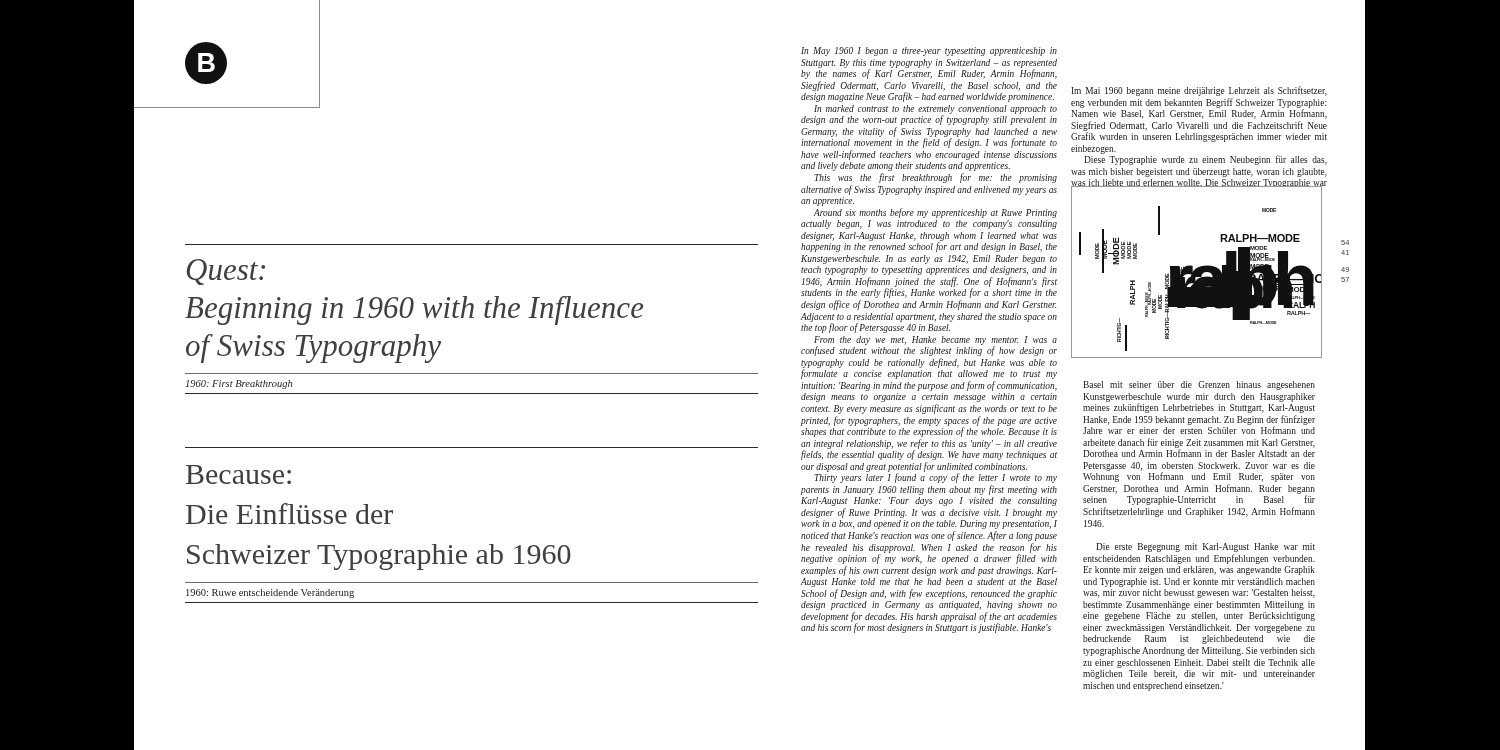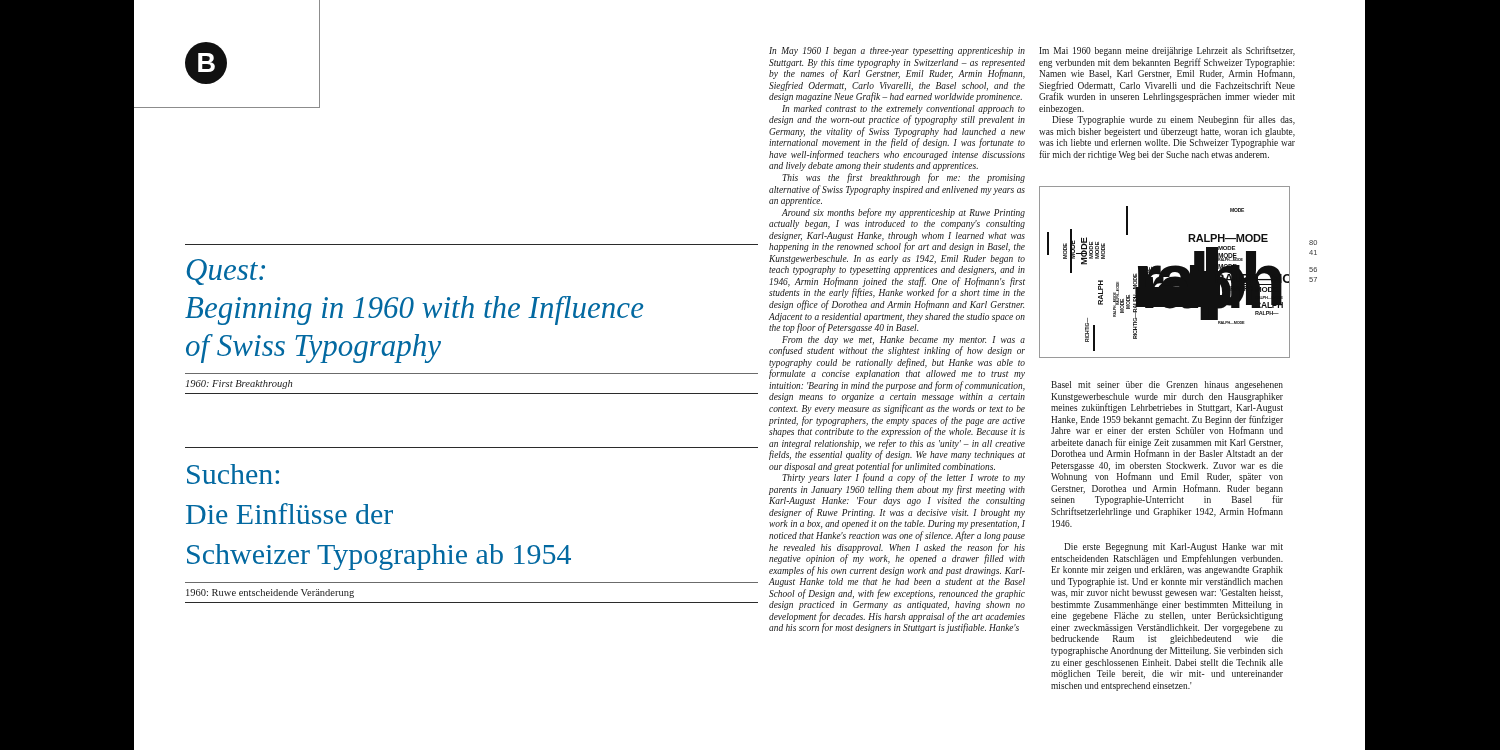--- a/index.html
+++ b/index.html
@@ -74,21 +74,21 @@
   .rule-top    { border-top: 1.6px solid #2b2b2b; }
   .rule-thin   { border-top: 1px solid #6b6b6b; }
   .rule-bottom { border-top: 1.6px solid #2b2b2b; }
 
   .title-lines {
     padding: 6px 0 8px 0;
   }
   .title-line {
     font-size: 31px;
     line-height: 38px;
-    color: #0369a1;
+    color: #404040;
     white-space: nowrap;
   }
   .title-block.en .title-line {
     font-style: italic;
     font-family: "Liberation Serif", serif;
   }
   .title-block.de .title-line {
     font-style: normal;
     font-size: 30px;
     line-height: 40px;
@@ -101,21 +101,21 @@
     font-size: 10.5px;
     line-height: 13px;
     color: #1a1a1a;
   }
   .title-block.en .subtitle { font-style: italic; font-weight: normal; }
   .title-block.de .subtitle { font-style: normal; }
 
   
   .right-page {
     position: absolute;
-    left: 624px; top: 0;
+    left: 656px; top: 0;
     width: 591px; height: 750px;
   }
 
   .col {
     position: absolute;
     top: 46px;
     width: 256px;
     font-size: 9.4px;
     line-height: 11.55px;
     text-align: justify;
@@ -123,20 +123,21 @@
     hyphens: none;
   }
   .col.en {
     left: 11px;
     font-style: italic;
     font-family: "Liberation Serif", serif;
   }
   .col.de {
     left: 281px;
     font-style: normal;
+    margin-top: 40px;
   }
   .col p { margin: 0; text-indent: 0; }
   .col p + p { text-indent: 13px; }
 
   
   .figure {
     position: absolute;
     left: 281px;
     top: 186px;
     width: 251px;
@@ -217,23 +218,23 @@
         <div class="rule-thin"></div>
         <div class="subtitle-row">
           <div class="subtitle">1960: First Breakthrough</div>
         </div>
         <div class="rule-bottom"></div>
       </div>
 
       <div class="title-block de">
         <div class="rule-top"></div>
         <div class="title-lines">
-          <div class="title-line">Suchen:</div>
+          <div class="title-line">Because:</div>
           <div class="title-line">Die Einflüsse der</div>
-          <div class="title-line">Schweizer Typographie ab 1954</div>
+          <div class="title-line">Schweizer Typographie ab 1960</div>
         </div>
         <div class="rule-thin"></div>
         <div class="subtitle-row">
           <div class="subtitle">1960: Ruwe entscheidende Veränderung</div>
         </div>
         <div class="rule-bottom"></div>
       </div>
 
     </div>
 
@@ -308,22 +309,22 @@
 
         </div>
       </div>
 
       <div class="fig-caption-col">
         <p>Basel mit seiner über die Grenzen hinaus angesehenen Kunstgewerbeschule wurde mir durch den Hausgraphiker meines zukünftigen Lehrbetriebes in Stuttgart, Karl-August Hanke, Ende 1959 bekannt gemacht. Zu Beginn der fünfziger Jahre war er einer der ersten Schüler von Hofmann und arbeitete danach für einige Zeit zusammen mit Karl Gerstner, Dorothea und Armin Hofmann in der Basler Altstadt an der Petersgasse 40, im obersten Stockwerk. Zuvor war es die Wohnung von Hofmann und Emil Ruder, später von Gerstner, Dorothea und Armin Hofmann. Ruder begann seinen Typographie-Unterricht in Basel für Schriftsetzerlehrlinge und Graphiker 1942, Armin Hofmann 1946.</p>
         <p>Die erste Begegnung mit Karl-August Hanke war mit entscheidenden Ratschlägen und Empfehlungen verbunden. Er konnte mir zeigen und erklären, was angewandte Graphik und Typographie ist. Und er konnte mir verständlich machen was, mir zuvor nicht bewusst gewesen war: 'Gestalten heisst, bestimmte Zusammenhänge einer bestimmten Mitteilung in eine gegebene Fläche zu stellen, unter Berücksichtigung einer zweckmässigen Verständlichkeit. Der vorgegebene zu bedruckende Raum ist gleichbedeutend wie die typographische Anordnung der Mitteilung. Sie verbinden sich zu einer geschlossenen Einheit. Dabei stellt die Technik alle möglichen Teile bereit, die wir mit- und untereinander mischen und entsprechend einsetzen.'</p>
       </div>
 
       <div class="folio">
-        <div>80</div>
+        <div>54</div>
         <div>41</div>
         <div class="gap"></div>
-        <div>56</div>
+        <div>49</div>
         <div>57</div>
       </div>
 
     </div>
   </div>
 </div>
 
 </body></html>

